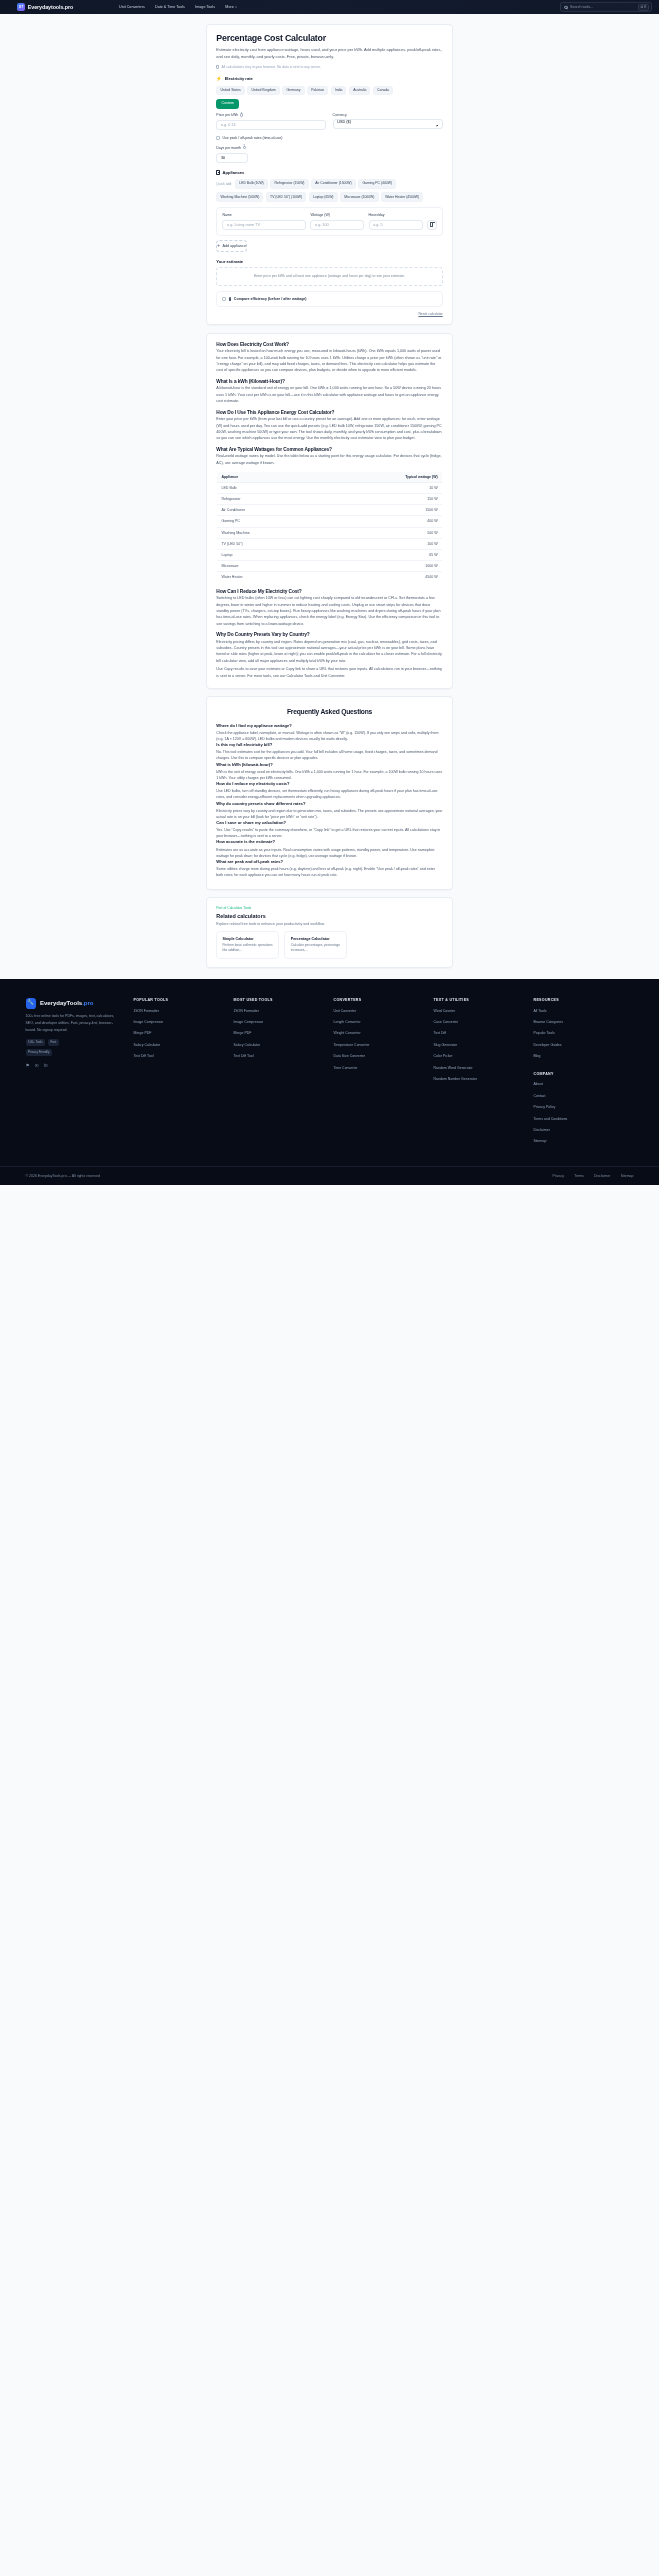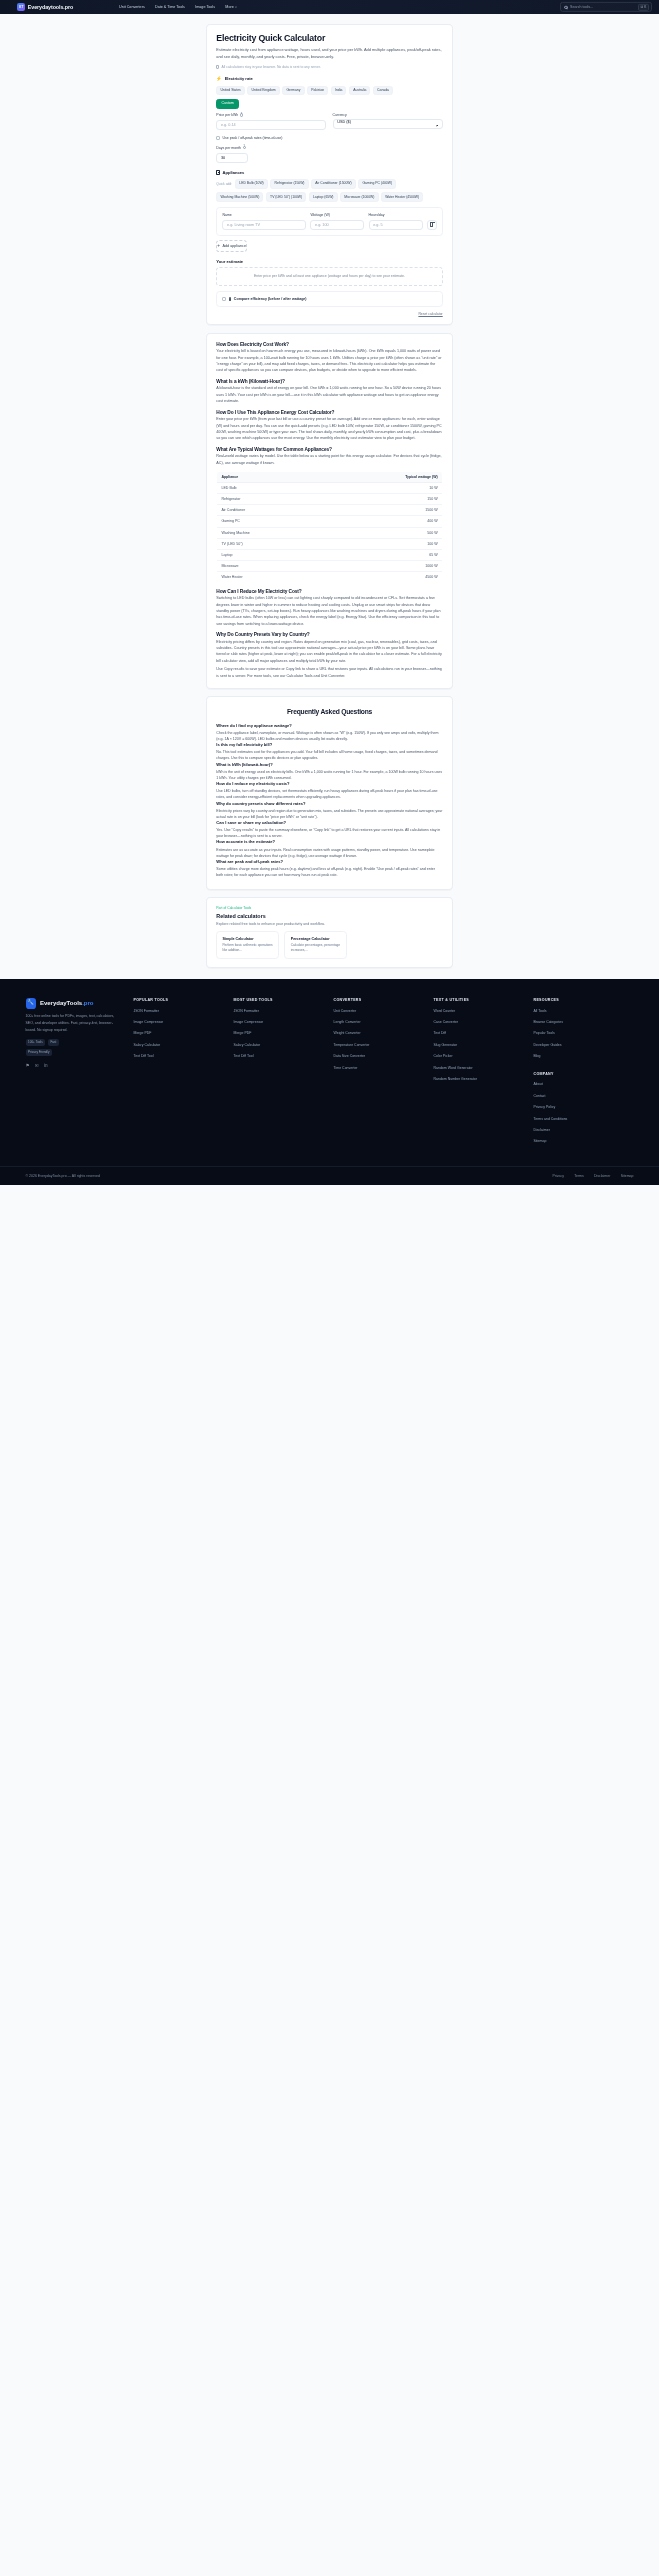--- a/index.html
+++ b/index.html
@@ -219,21 +219,21 @@
     <span class="search-icon"></span>
     <span class="search-ph">Search tools...</span>
     <span class="kbd">⌘ K</span>
   </div>
 </header>
 
 <div class="page">
   <div class="col">
 
     <section class="card">
-      <h1 class="page-title">Electricity Quick Calculator</h1>
+      <h1 class="page-title">Percentage Cost Calculator</h1>
       <p class="lede">Estimate electricity cost from appliance wattage, hours used, and your price per kWh. Add multiple appliances, peak/off-peak rates, and see daily, monthly, and yearly costs. Free, private, browser-only.</p>
       <div class="privacy-note">
         <span class="shield"></span>
         <span>All calculations stay in your browser. No data is sent to any server.</span>
       </div>
 
       <div class="section-head">
         <span class="bolt">⚡</span>
         <span>Electricity rate</span>
       </div>

